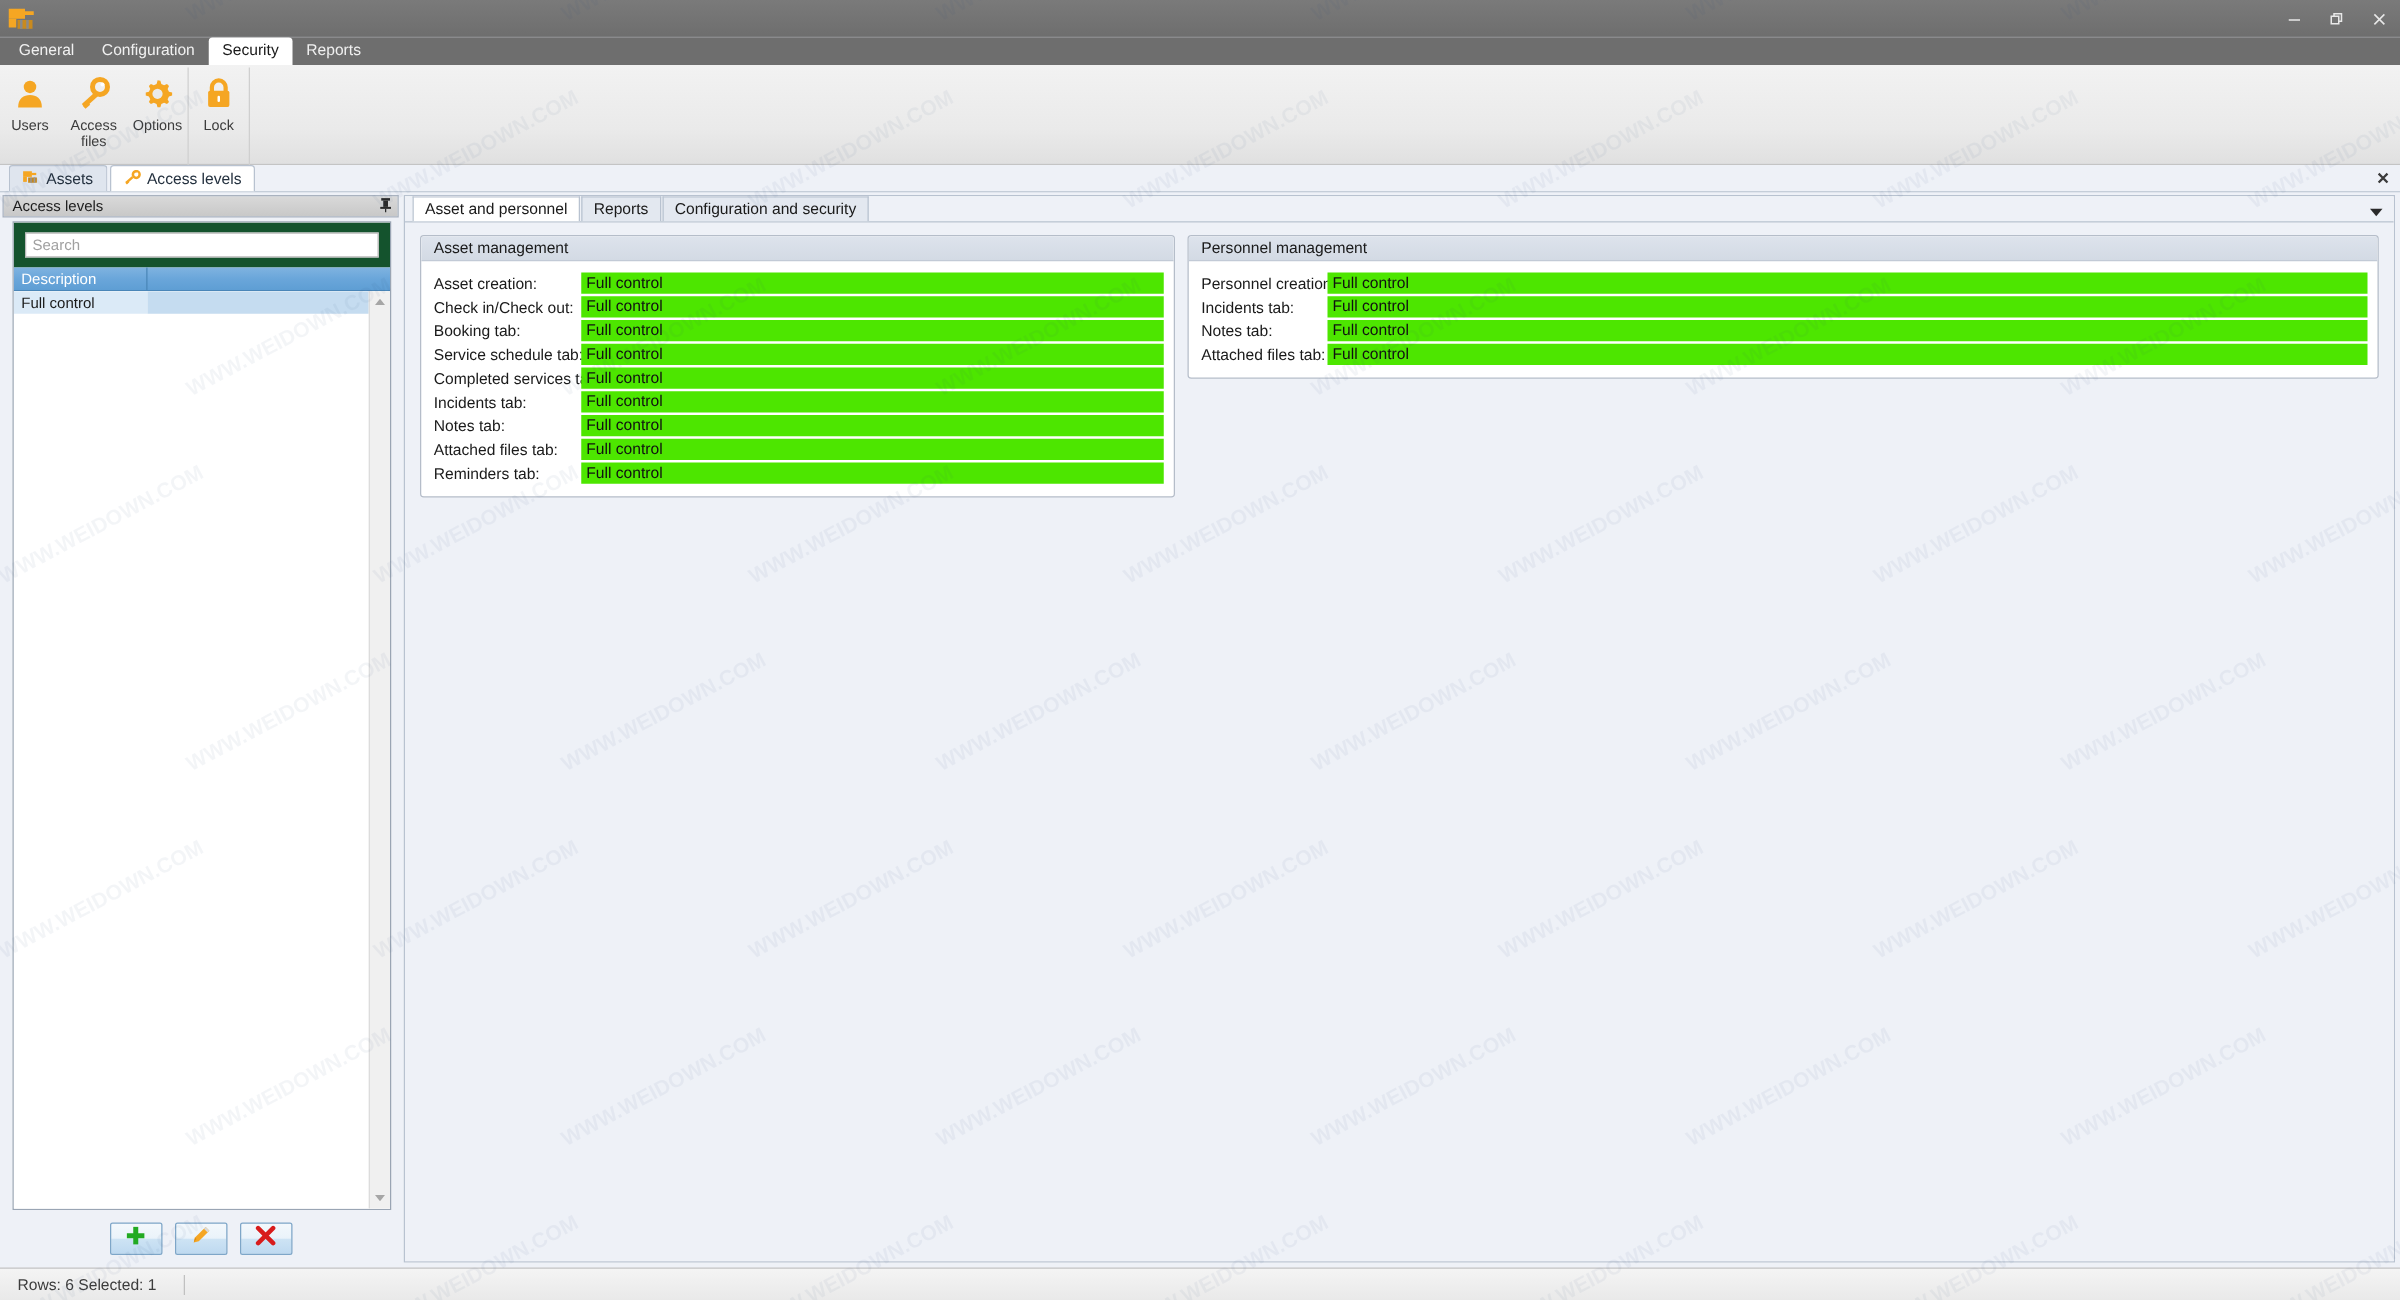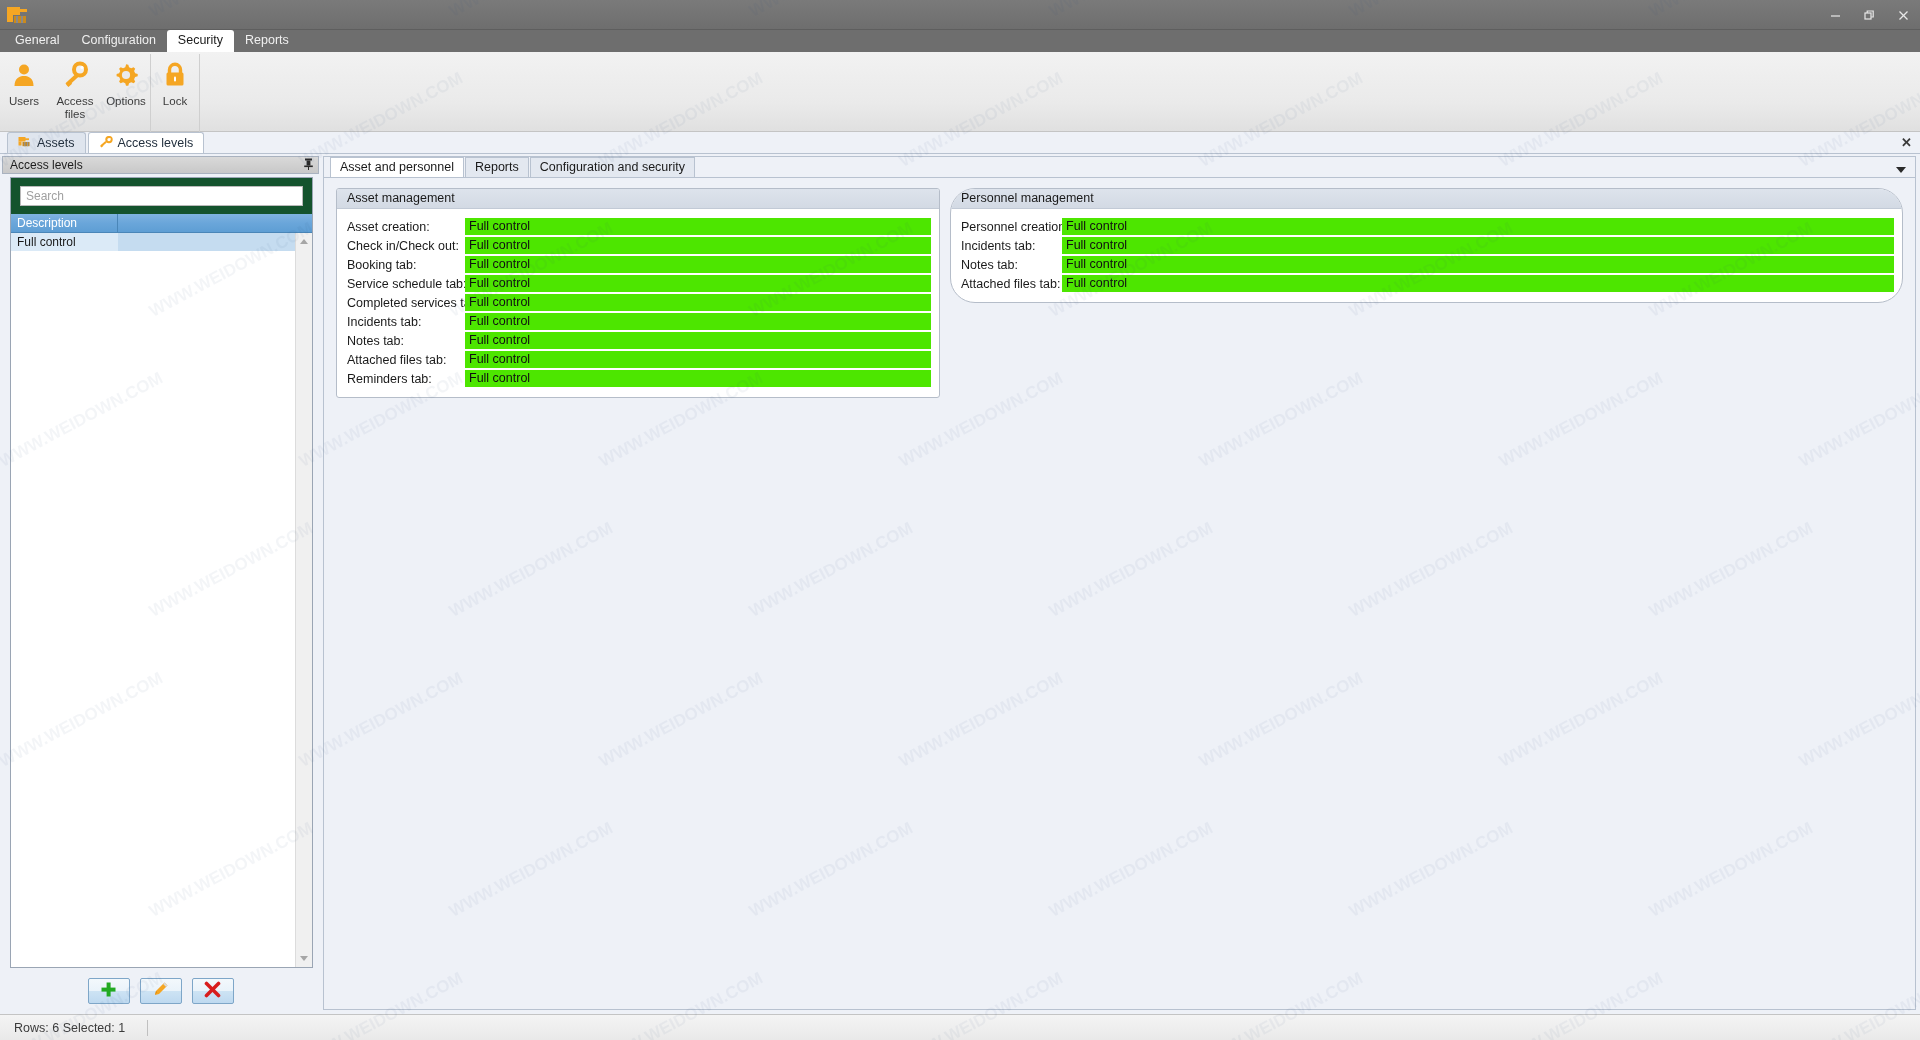--- a/index.html
+++ b/index.html
@@ -269,21 +269,21 @@
     padding: 10px 12px;
     display: flex; align-items: flex-start; gap: 10px;
   }
   .group-box {
     background: #ffffff;
     border: 1px solid #b5bdc9;
     border-radius: 3px;
     overflow: hidden;
   }
   .group-box.asset { width: 604px; }
-  .group-box.personnel { flex: 1; border-radius: 25px; }
+  .group-box.personnel { flex: 1; }
   .gb-title {
     height: 20px;
     background: linear-gradient(to bottom, #dde3ec, #d3dae4);
     border-bottom: 1px solid #c2cad6;
     font-size: 12.5px; color: #1a1a1a;
     padding: 0 10px; line-height: 19px;
   }
   .gb-body { padding: 8px 8px 9px 10px; }
   .perm-row {
     display: flex; align-items: center;

